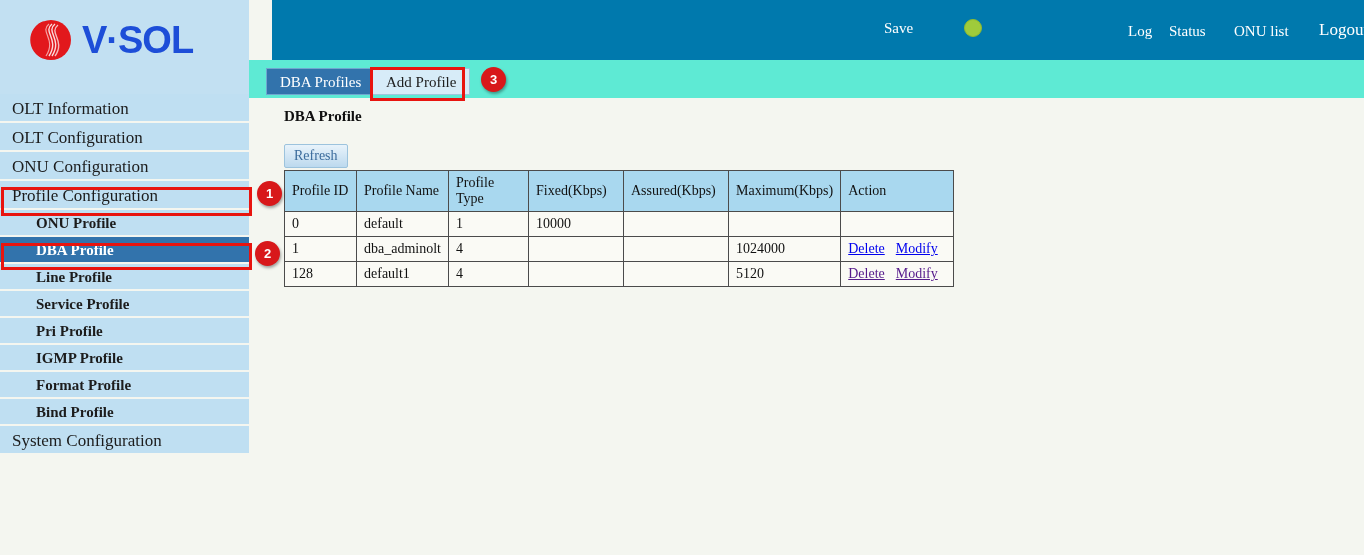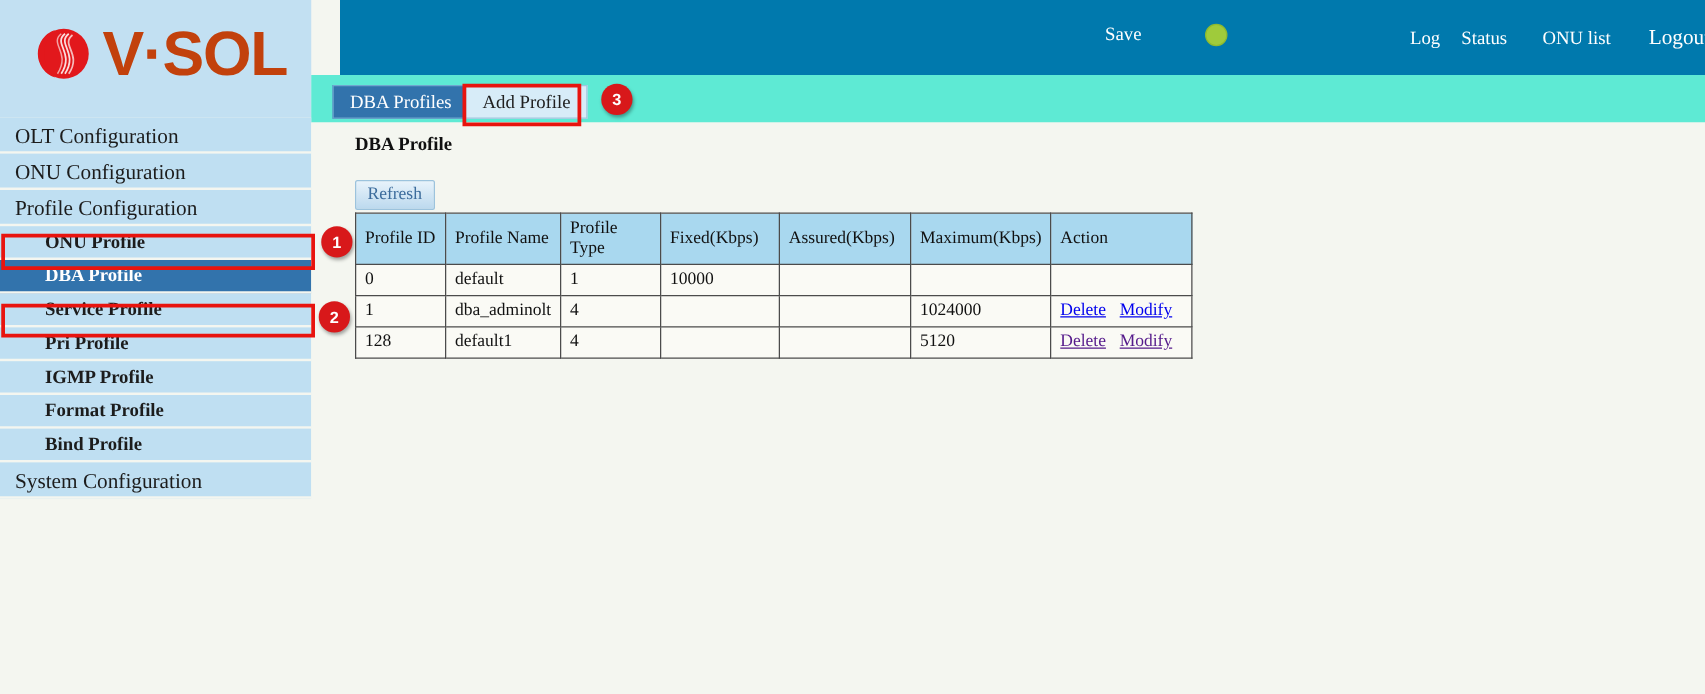--- a/index.html
+++ b/index.html
@@ -17,22 +17,22 @@
     position: absolute; left: 0; top: 0; width: 249px; height: 94px;
     background: #c2e0f2;
   }
   .logo-wrap {
     position: absolute; left: 22px; top: 14px;
     display: flex; align-items: center; gap: 8px;
   }
   .logo-mark { width: 52px; height: 52px; display: block; }
   .logo-text {
     font-family: "Liberation Sans", sans-serif;
-    font-weight: bold; font-size: 50px; letter-spacing: -1px;
-    color: #c2410c;
+    font-weight: bold; font-size: 38px; letter-spacing: -1px;
+    color: #1d4ed8;
   }
 
   .topbar {
     position: absolute; left: 249px; top: 0; width: 1115px; height: 60px;
     background: #0079ad;
     margin-left: 23px;
   }
   .topbar-item {
     position: absolute; color: #ffffff; font-size: 15px;
     white-space: nowrap; cursor: pointer;
@@ -176,25 +176,27 @@
     <span class="topbar-item onulist-link">ONU list</span>
     <span class="topbar-item logout-link">Logout</span>
   </div>
 
   <div class="tabband">
     <div class="tab tab-active">DBA Profiles</div>
     <div class="tab tab-inactive">Add Profile</div>
   </div>
 
   <div class="sidebar">
+      <div class="nav-item"><span>OLT Information</span></div>
       <div class="nav-item"><span>OLT Configuration</span></div>
       <div class="nav-item"><span>ONU Configuration</span></div>
       <div class="nav-item"><span>Profile Configuration</span></div>
       <div class="nav-item sub"><span>ONU Profile</span></div>
       <div class="nav-item sub selected"><span>DBA Profile</span></div>
+      <div class="nav-item sub"><span>Line Profile</span></div>
       <div class="nav-item sub"><span>Service Profile</span></div>
       <div class="nav-item sub"><span>Pri Profile</span></div>
       <div class="nav-item sub"><span>IGMP Profile</span></div>
       <div class="nav-item sub"><span>Format Profile</span></div>
       <div class="nav-item sub"><span>Bind Profile</span></div>
       <div class="nav-item"><span>System Configuration</span></div>
     </div>
 
   <div class="content">
     <div class="page-title">DBA Profile</div>

